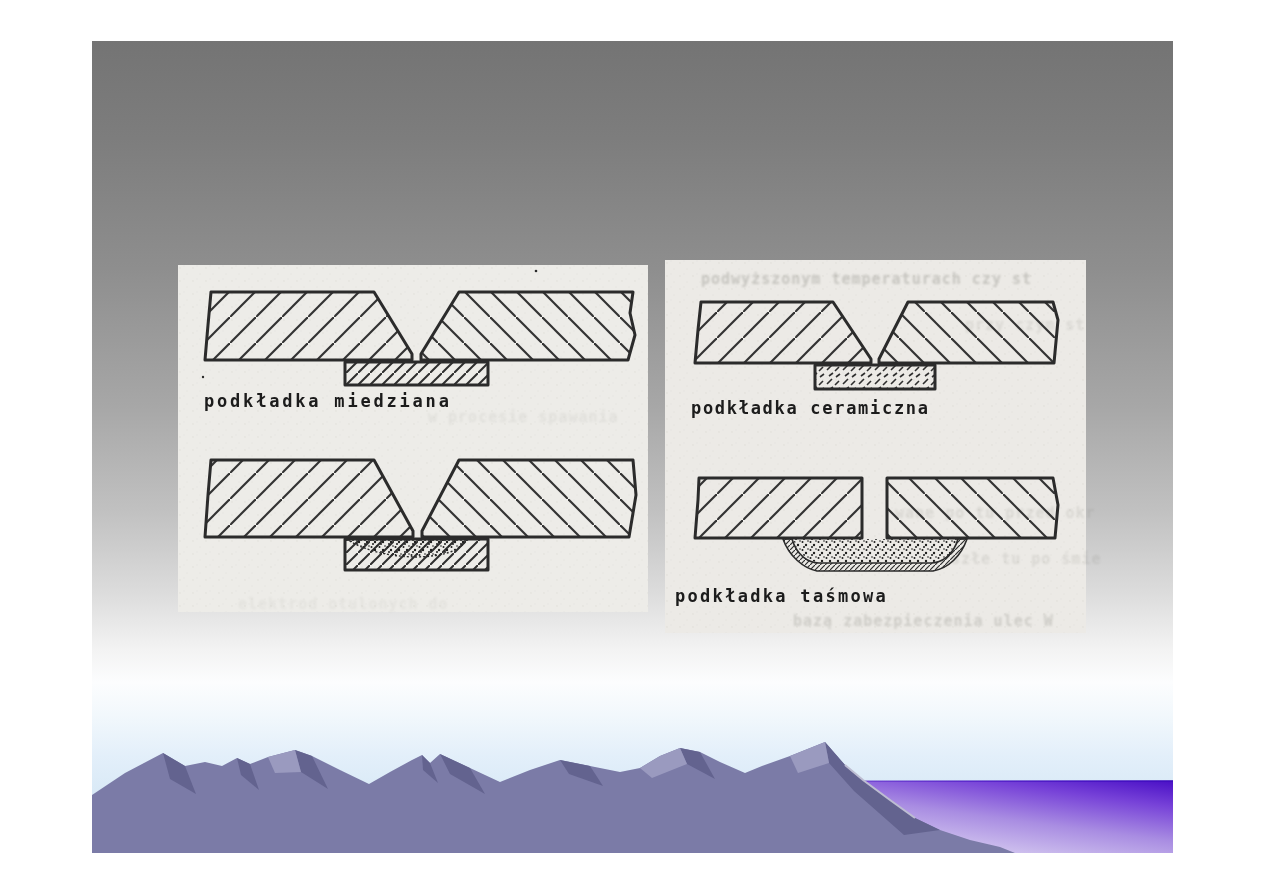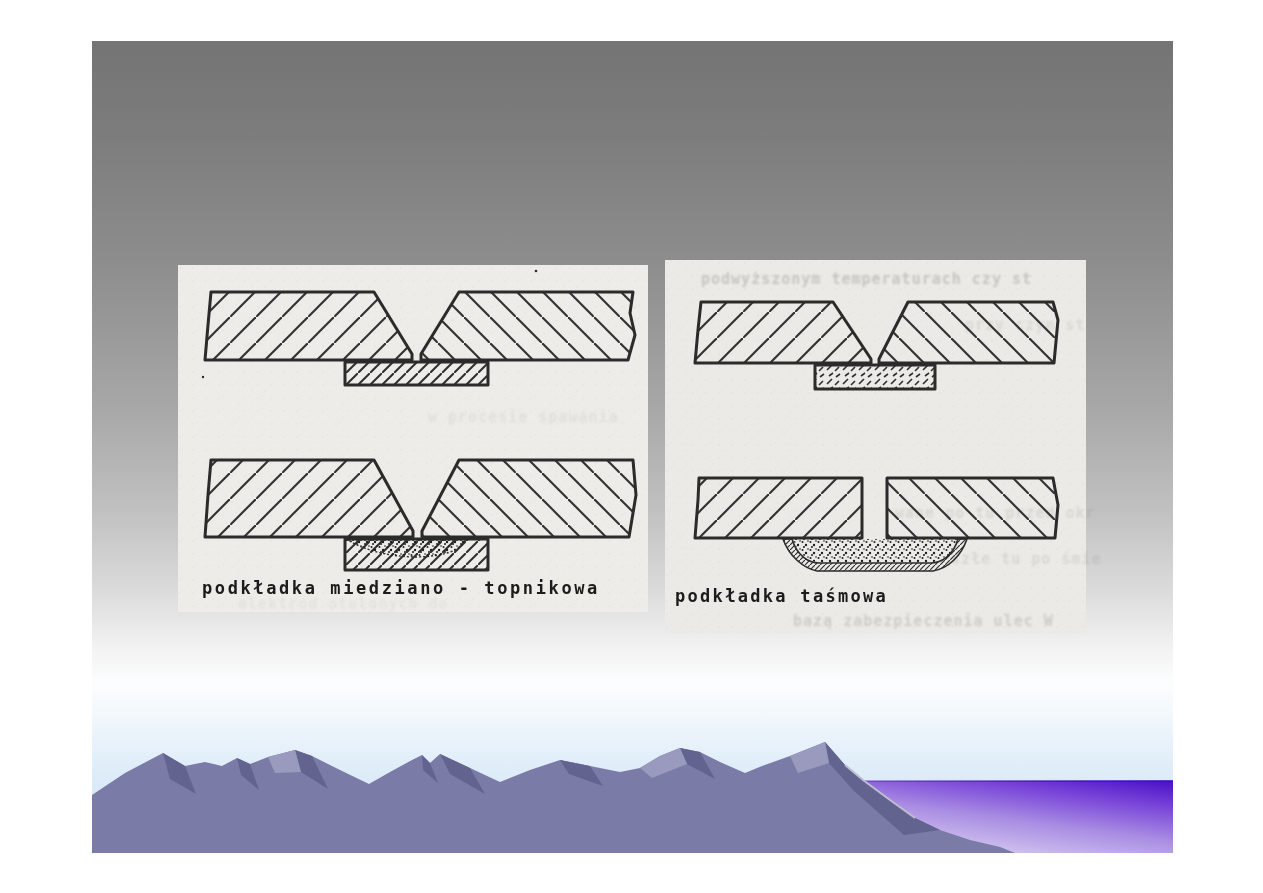--- a/index.html
+++ b/index.html
@@ -98,21 +98,21 @@
       <circle cx="25" cy="112" r="1.2" fill="#2b2b2b"></circle>
 
       <g stroke="#2b2b2b" stroke-width="3" stroke-linejoin="round">
         <path d="M33,195 L196,195 L235,266 L235,272 L27,272 L30,230 Z" fill="url(#hL)"></path>
         <path d="M281,195 L455,195 L458,230 L451,272 L244,272 L244,266 Z" fill="url(#hR)"></path>
         <path d="M167,274 h143 v31 h-143 Z" fill="url(#hF)"></path>
         <path d="M170,275 L288,275 Q280,291 238,292 Q196,291 170,275 Z" fill="url(#dots)" stroke-width="1.4" stroke-dasharray="2,2"></path>
       </g>
     </svg>
 
-    <div class="cap" style="left:24px;top:313px;letter-spacing:2.6px">podkładka miedziano - topnikowa</div>
+    <div class="cap" style="left:26px;top:126px;letter-spacing:2.8px">podkładka miedziana</div>
   </div>
 
   <div class="figure right">
     <div class="ghost" style="left:36px;top:10px;opacity:.32">podwyższonym temperaturach czy st</div>
     <div class="ghost" style="left:300px;top:56px;opacity:.15">przy czym st</div>
     <div class="ghost" style="left:230px;top:244px;opacity:.16">wane po tu przed okr</div>
     <div class="ghost" style="left:286px;top:290px;opacity:.16">szłe tu po śmie</div>
     <div class="ghost" style="left:128px;top:352px;opacity:.26">bazą zabezpieczenia ulec W</div>
 
     <svg viewBox="0 0 421 373" width="421" height="373">
@@ -151,16 +151,17 @@
 
       <g stroke="#2b2b2b" stroke-width="3" stroke-linejoin="round">
         <path d="M34,218 L197,218 L197,278 L30,278 L33,240 Z" fill="url(#hL2)"></path>
         <path d="M222,218 L388,218 L393,245 L390,278 L222,278 Z" fill="url(#hR2)"></path>
         <path d="M118,279 C124,296 138,308 152,311 L268,311 C284,308 296,296 302,279
                  L293,279 C288,296 276,303 266,303 L154,303 C144,303 132,296 127,279 Z" fill="url(#hFine)" stroke-width="1.6"></path>
         <path d="M128,279 L292,279 C288,296 276,302 266,302 L154,302 C144,302 133,294 128,279 Z" fill="url(#dots2)" stroke="none"></path>
       </g>
     </svg>
 
+    <div class="cap" style="left:26px;top:138px;letter-spacing:1.7px">podkładka ceramiczna</div>
     <div class="cap" style="left:10px;top:326px;letter-spacing:2.3px">podkładka taśmowa</div>
   </div>
 
 </div>
 
 </body></html>

